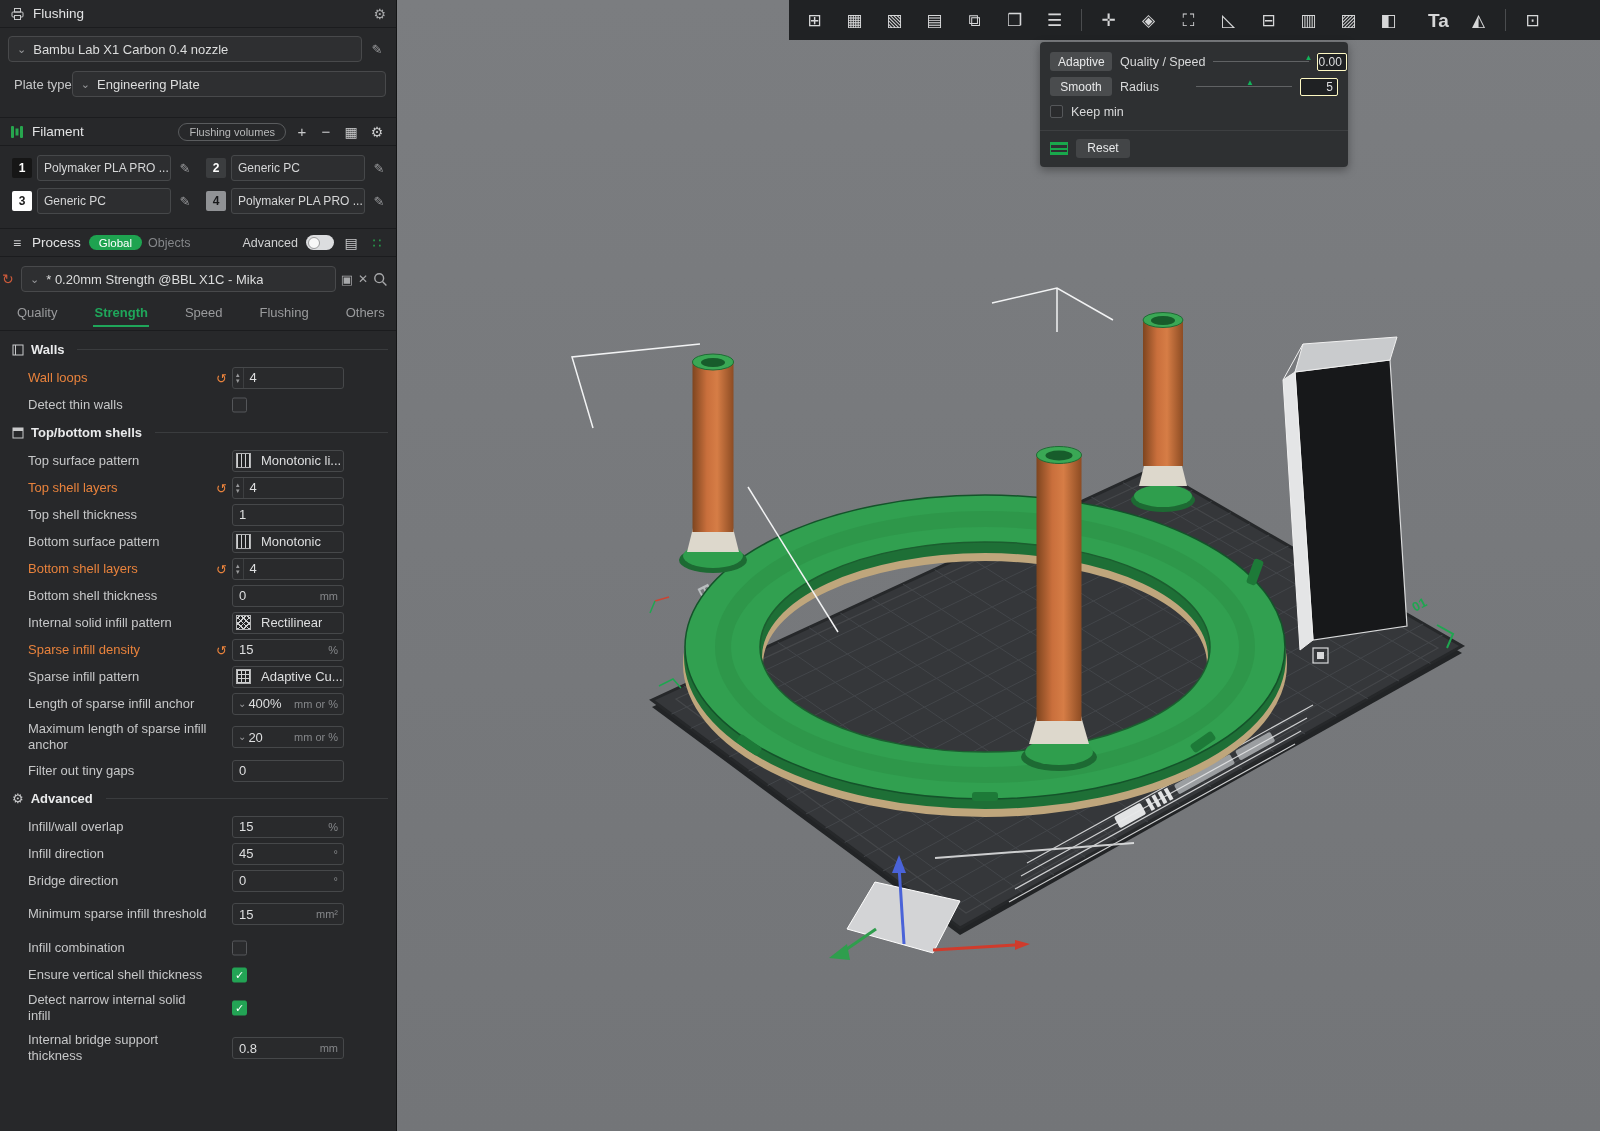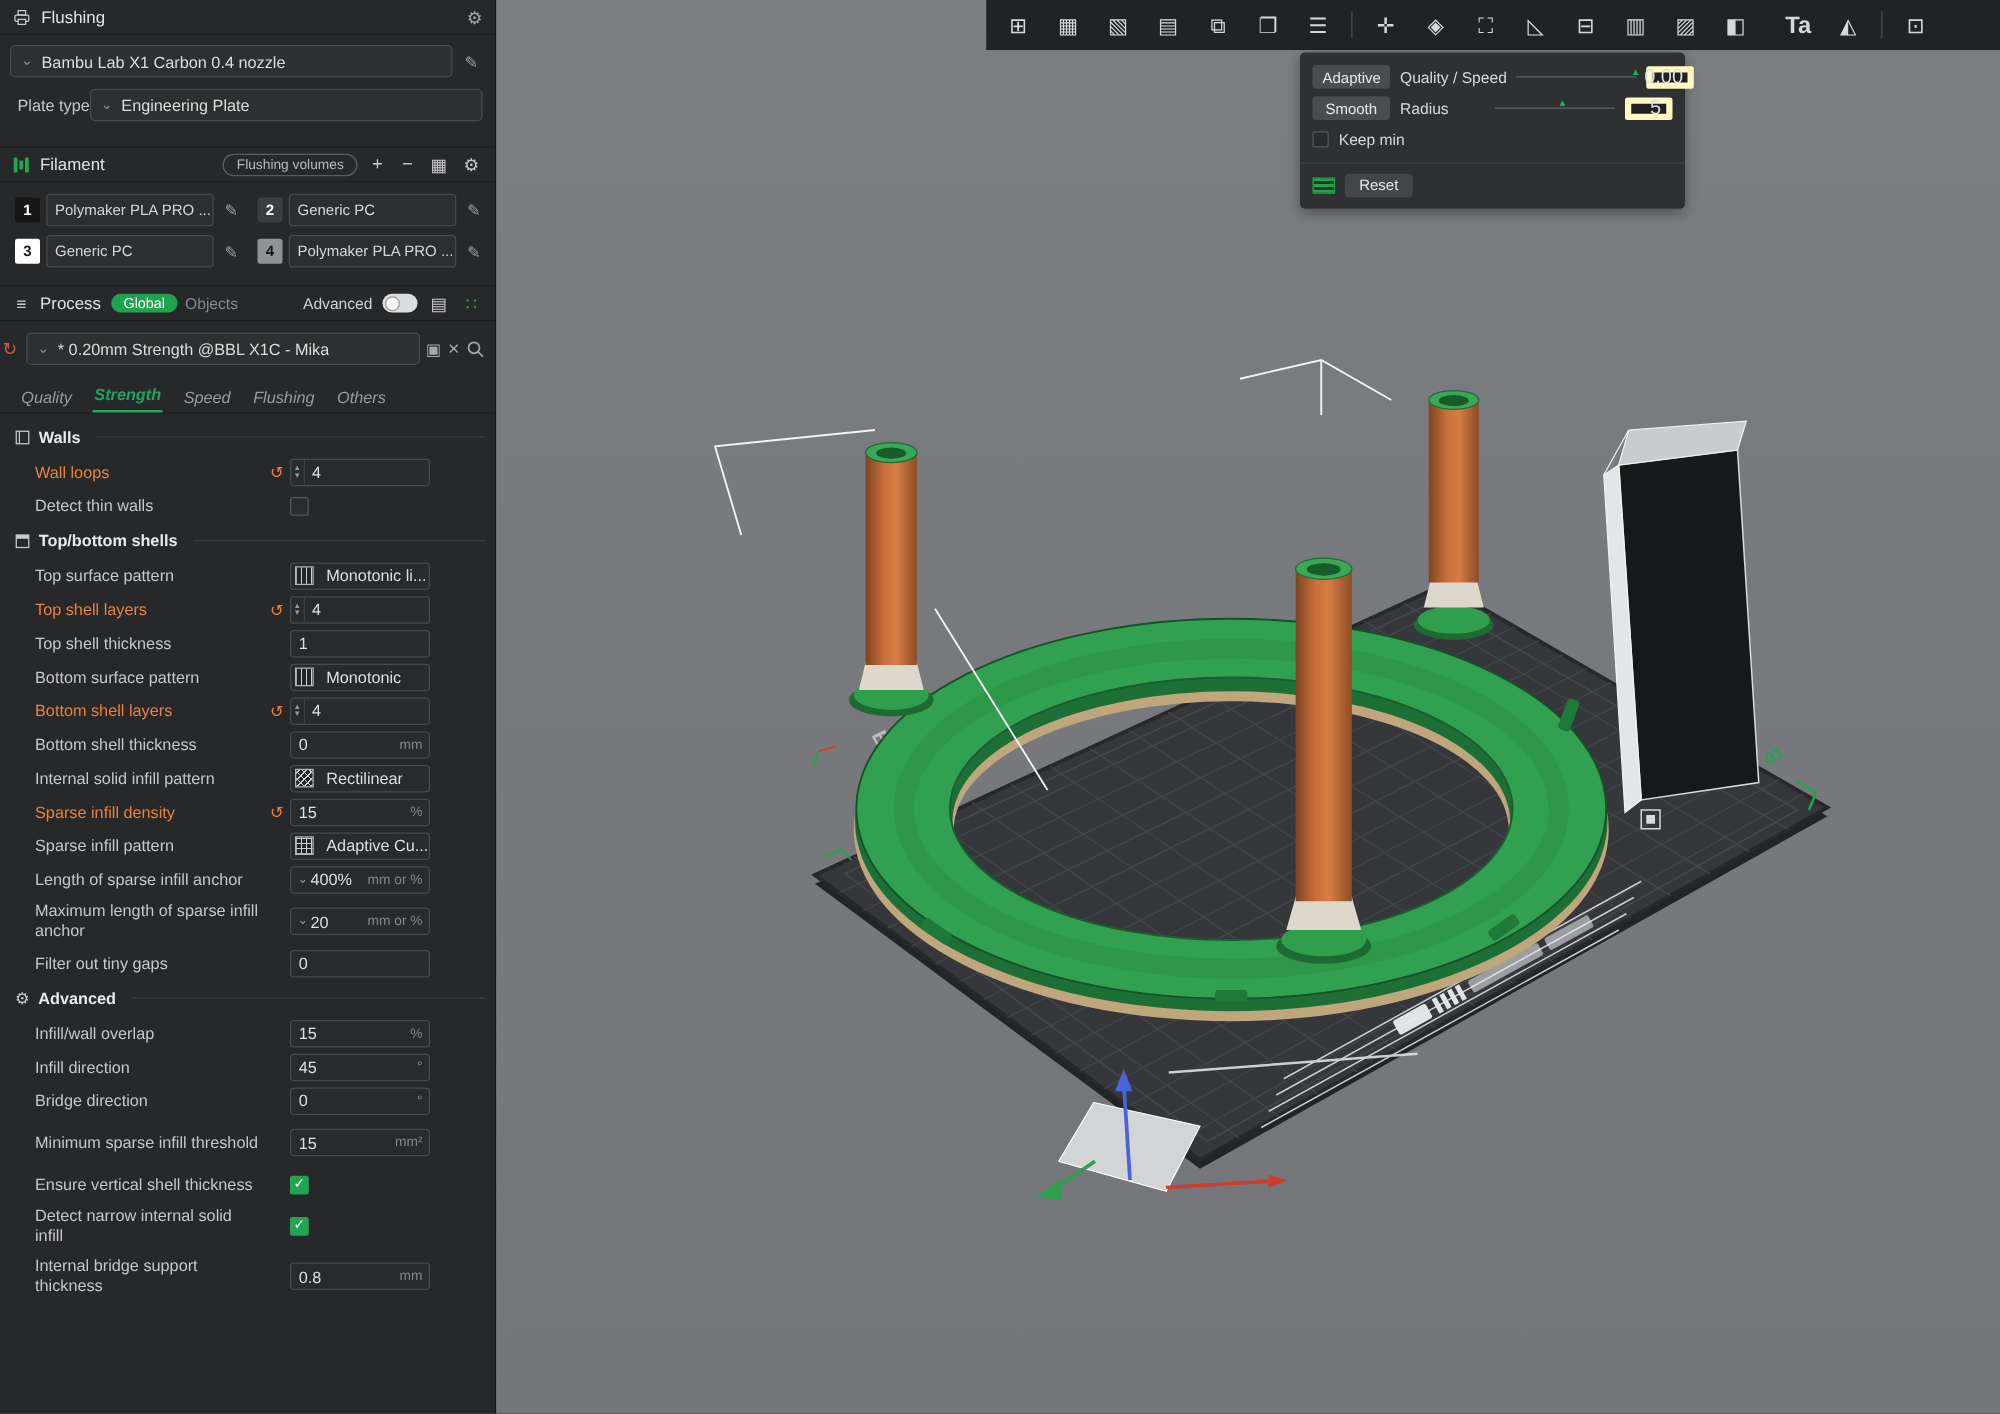--- a/index.html
+++ b/index.html
@@ -41,21 +41,21 @@
   .advlab{margin-left:auto;color:#cfd0d1;font-size:12.5px;}
   .toggle{width:28px;height:15px;border-radius:8px;background:#dcdddf;position:relative;flex:0 0 auto;}
   .knob{position:absolute;left:1.5px;top:1.5px;width:12px;height:12px;border-radius:50%;
         background:#f8f8f8;border:1px solid #9a9b9c;box-sizing:border-box;}
 
   .presetrow{display:flex;align-items:center;gap:5px;padding:9px 8px 8px 2px;}
   .sync{color:#cc5a3a;font-size:14px;width:14px;overflow:hidden;}
   .saveic{color:#a7a8aa;font-size:13px;}
   .xic{color:#a7a8aa;font-size:12px;}
 
-  .tabs{display:flex;gap:16px;padding:0 0 0 16px;height:30px;align-items:flex-end;border-bottom:1px solid #1b1c1e;font-style:italic;}
+  .tabs{display:flex;gap:35px;padding:0 0 0 16px;height:30px;align-items:flex-start;border-bottom:1px solid #1b1c1e;}
   .tab{color:#9a9b9d;font-size:13px;padding:5px 1px;}
   .tab.active{color:#1fa65a;font-weight:bold;border-bottom:2px solid #1fa65a;}
 
   .params{padding:4px 8px 0 12px;}
   .sec{display:flex;align-items:center;gap:7px;height:29px;color:#e9eaeb;font-weight:bold;font-size:13px;}
   .sec::after{content:"";flex:1;height:1px;background:#3a3c3e;margin-left:6px;}
   .secic{color:#c9cacb;font-weight:normal;}
 
   .row{position:relative;min-height:27px;display:flex;align-items:center;}
   .row.tall{min-height:40px;}
@@ -96,22 +96,22 @@
   .tsep{width:1px;height:22px;background:#4a4c4e;flex:0 0 auto;}
 
   .apanel{position:absolute;left:643px;top:42px;width:308px;background:rgba(43,45,47,0.97);
           border-radius:4px;box-shadow:0 3px 10px rgba(0,0,0,0.35);padding:7px 10px 8px 10px;box-sizing:border-box;}
   .arow{display:flex;align-items:center;height:25px;gap:8px;}
   .abtn{background:#4a4c4e;color:#e8e9ea;border-radius:3px;font-size:12px;padding:2.5px 8px;min-width:46px;text-align:center;}
   .alab{color:#d8d9da;font-size:12.5px;flex:1;white-space:nowrap;}
   .aslider{position:relative;width:96px;height:14px;flex:0 0 auto;}
   .atrack{position:absolute;left:0;right:0;top:6px;height:1.5px;background:#606264;}
   .atri{position:absolute;top:-1px;font-size:8px;color:#12b35a;line-height:1;}
-  .aval{width:38px;height:18px;background:#1f2123;border:5px solid #fef9c3;border-radius:2px;
-        color:#dedfe0;font-size:16px;display:flex;align-items:center;justify-content:flex-end;
+  .aval{width:38px;height:18px;background:#1f2123;border:1px solid #fef9c3;border-radius:2px;
+        color:#dedfe0;font-size:12px;display:flex;align-items:center;justify-content:flex-end;
         padding-right:4px;box-sizing:border-box;}
   .asep{height:1px;background:#3d3f41;margin:6px -10px 6px -10px;}
   .agrid{width:18px;height:13px;border:1px solid #19a84c;box-sizing:border-box;
          background:repeating-linear-gradient(180deg,#19a84c 0 2px,transparent 2px 4.5px);}
   .abtn.reset{min-width:38px;background:#434547;}
   .acb{width:13px;height:13px;border:1px solid #55575a;background:#2a2b2d;border-radius:2px;box-sizing:border-box;}
 </style>
 </head>
 <body>
 
@@ -419,20 +419,26 @@
       <div class="row tall">
         <span class="lab">Minimum sparse infill threshold</span>
         <div class="ctrl">
             <div class="inp">
           <span class="val">15</span>
           <span class="unit">mm²</span>
         </div>
           </div>
       </div>
 
+      <div class="row">
+        <span class="lab">Infill combination</span>
+        <div class="ctrl">
+            <span class="cb"></span>
+          </div>
+      </div>
 
       <div class="row">
         <span class="lab">Ensure vertical shell thickness</span>
         <div class="ctrl">
             <span class="cb on"></span>
           </div>
       </div>
 
       <div class="row tall">
         <span class="lab">Detect narrow internal solid infill</span>

